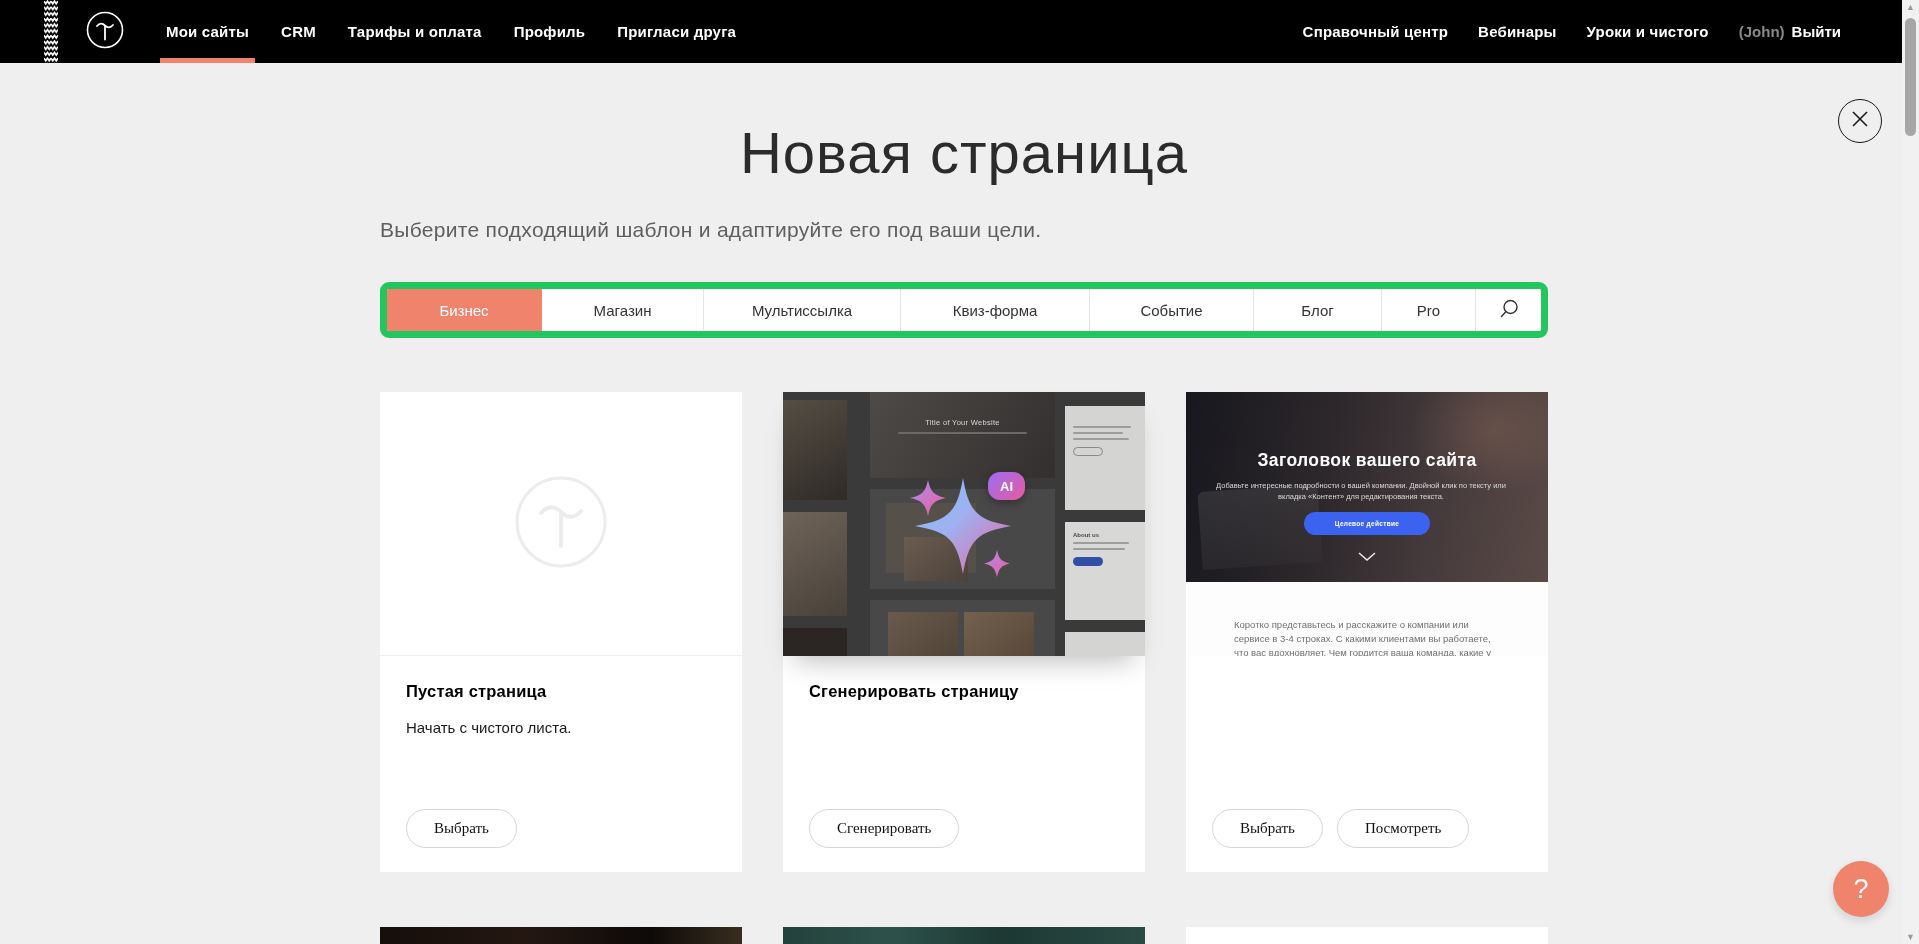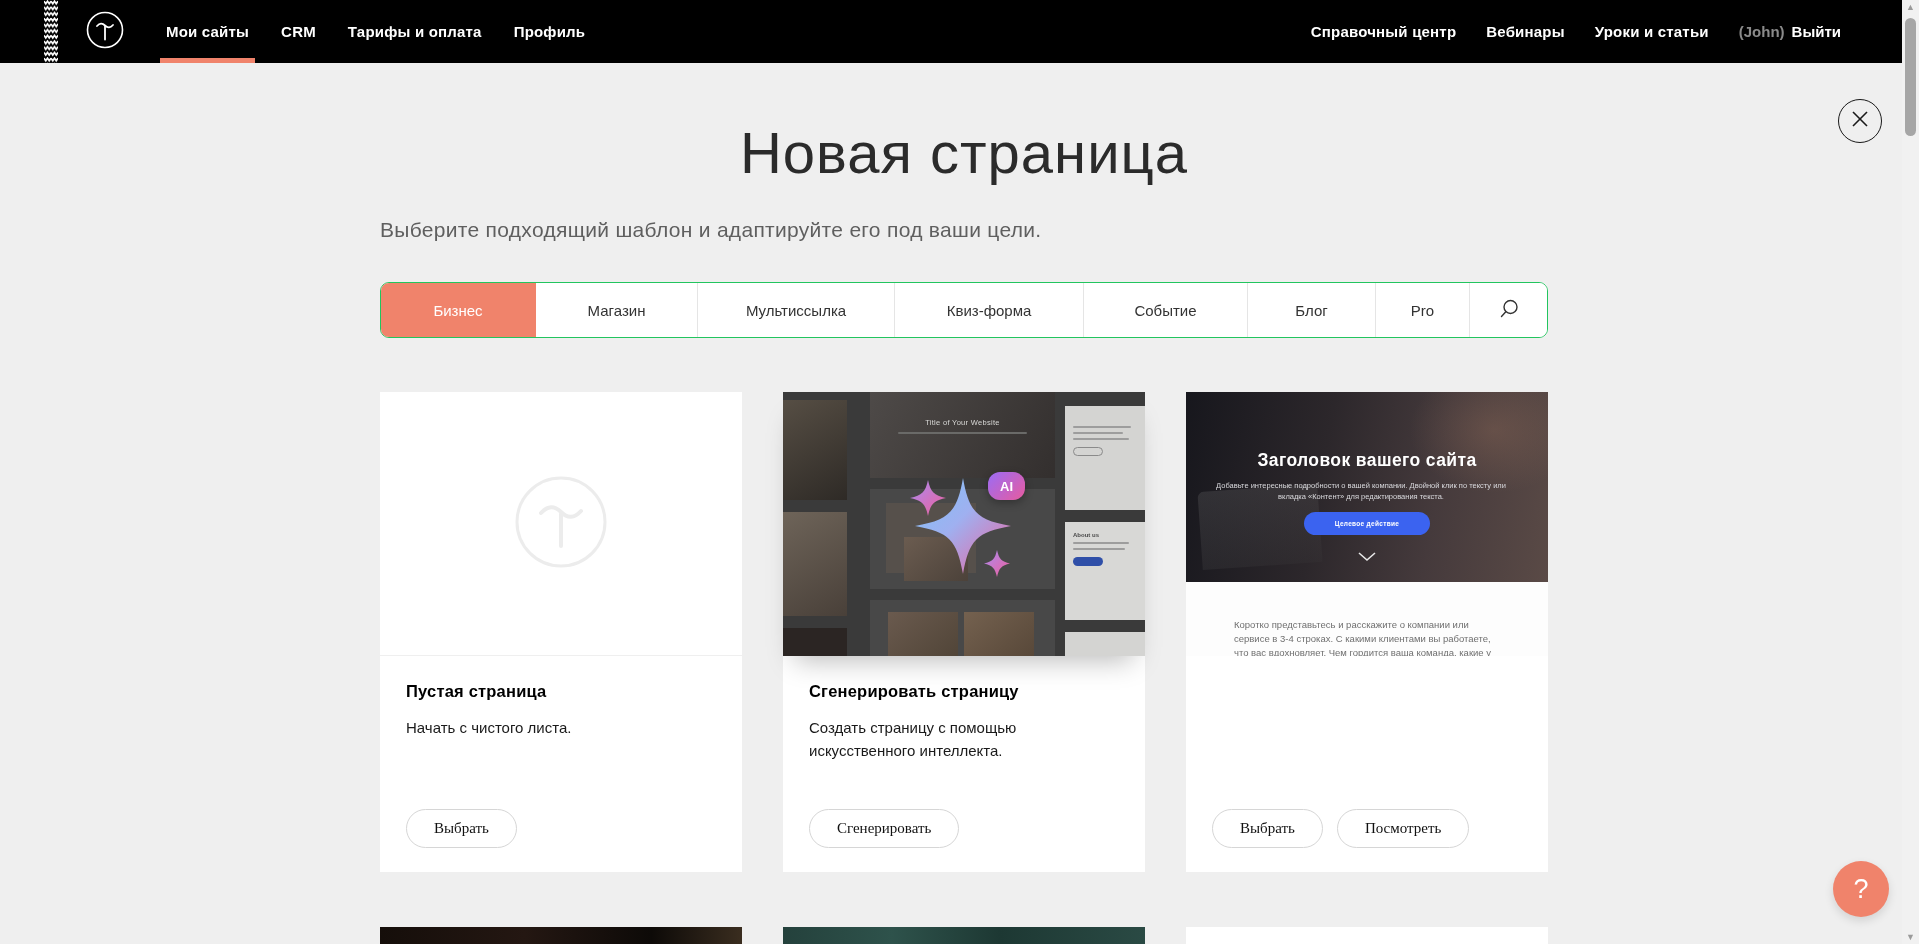--- a/index.html
+++ b/index.html
@@ -23,21 +23,21 @@
 
   
   .close-btn { position:absolute; top:99px; left:1838px; width:44px; height:44px; border-radius:50%; border:1.6px solid #1a1a1a; background:transparent; display:flex; align-items:center; justify-content:center; cursor:pointer; z-index:10; }
 
   
   .content { position:absolute; top:63px; left:380px; width:1168px; }
   .page-title { margin-top:56px; text-align:center; font-size:58px; font-weight:300; color:#2b2b2b; letter-spacing:1px; }
   .page-subtitle { margin-top:32px; text-align:left; font-size:21px; font-weight:400; color:#5f5f5f; letter-spacing:.3px; }
 
   
-  .tabbar { margin-top:40px; height:56px; display:flex; background:#fff; border-radius:9px; overflow:hidden; border:1px solid #22c55e; }
+  .tabbar { margin-top:40px; height:56px; display:flex; background:#fff; border-radius:9px; overflow:hidden; border:7px solid #22c55e; }
   .tab { display:flex; align-items:center; justify-content:center; font-size:15px; color:#333; border-right:1px solid #e5e5e5; cursor:pointer; background:#fff; }
   .tab:last-child { border-right:none; }
   .tab.active { background:var(--accent); color:#fff; border-right-color:var(--accent); }
   .t0{flex:0 0 155px}.t1{flex:0 0 162px}.t2{flex:0 0 197px}.t3{flex:0 0 189px}.t4{flex:0 0 164px}.t5{flex:0 0 128px}.t6{flex:0 0 94px}.t7{flex:1 1 auto}
 
   
   .cards { margin-top:54px; display:grid; grid-template-columns:362px 362px 362px; gap:55px 41px; }
   .card { background:#fff; width:362px; height:480px; position:relative; }
   .card-img { width:362px; height:264px; position:relative; overflow:hidden; }
   .card-body { padding:26px 26px 0 26px; }
@@ -107,25 +107,26 @@
         <path d="M11 15 q4 -4.5 8 -0.5 q4 4 8 -0.5" fill="none" stroke="#fff" stroke-width="1.8" stroke-linecap="round"></path>
         <line x1="19" y1="15.5" x2="19" y2="28.5" stroke="#fff" stroke-width="1.8" stroke-linecap="round"></line>
       </svg>
     </span>
   </div>
   <div class="nav-links">
     <div class="nav-item active">Мои сайты</div>
     <div class="nav-item">CRM</div>
     <div class="nav-item">Тарифы и оплата</div>
     <div class="nav-item">Профиль</div>
+    <div class="nav-item">Пригласи друга</div>
   </div>
   <div class="nav-right">
     <div class="nav-item">Справочный центр</div>
     <div class="nav-item">Вебинары</div>
-    <div class="nav-item">Уроки и статьи</div>
+    <div class="nav-item">Уроки и чистого</div>
     <div class="user-block">
       <span class="user-name">(John)</span>
       <span class="logout">Выйти</span>
     </div>
   </div>
 </div>
 
 <div class="close-btn">
   <span>
     <svg width="20" height="20" viewBox="0 0 20 20">
@@ -226,21 +227,20 @@
             </linearGradient>
           </defs>
           <path d="M180 86 C186 120 194 128 228 134 C194 140 186 148 180 182 C174 148 166 140 132 134 C166 128 174 120 180 86 Z" fill="url(#sprk)"></path>
           <path d="M145 88 C147.5 100 151 103.5 163 106 C151 108.5 147.5 112 145 124 C142.5 112 139 108.5 127 106 C139 103.5 142.5 100 145 88 Z" fill="url(#sprk2)"></path>
           <path d="M214 158 C216 167 218.5 169.5 227 171.5 C218.5 173.5 216 176 214 185 C212 176 209.5 173.5 201 171.5 C209.5 169.5 212 167 214 158 Z" fill="url(#sprk2)"></path>
         </svg>
         <div class="ai-badge">AI</div>
       </div>
       <div class="card-body">
         <div class="card-title">Сгенерировать страницу</div>
-        <div class="card-desc">Создать страницу с помощью искусственного интеллекта.</div>
       </div>
       <div class="card-actions">
         <button class="pill-btn">Сгенерировать</button>
       </div>
     </div>
 
     <div class="card">
       <div class="card-img">
         <div class="uni-top">
           <div class="uni-laptop"></div>

